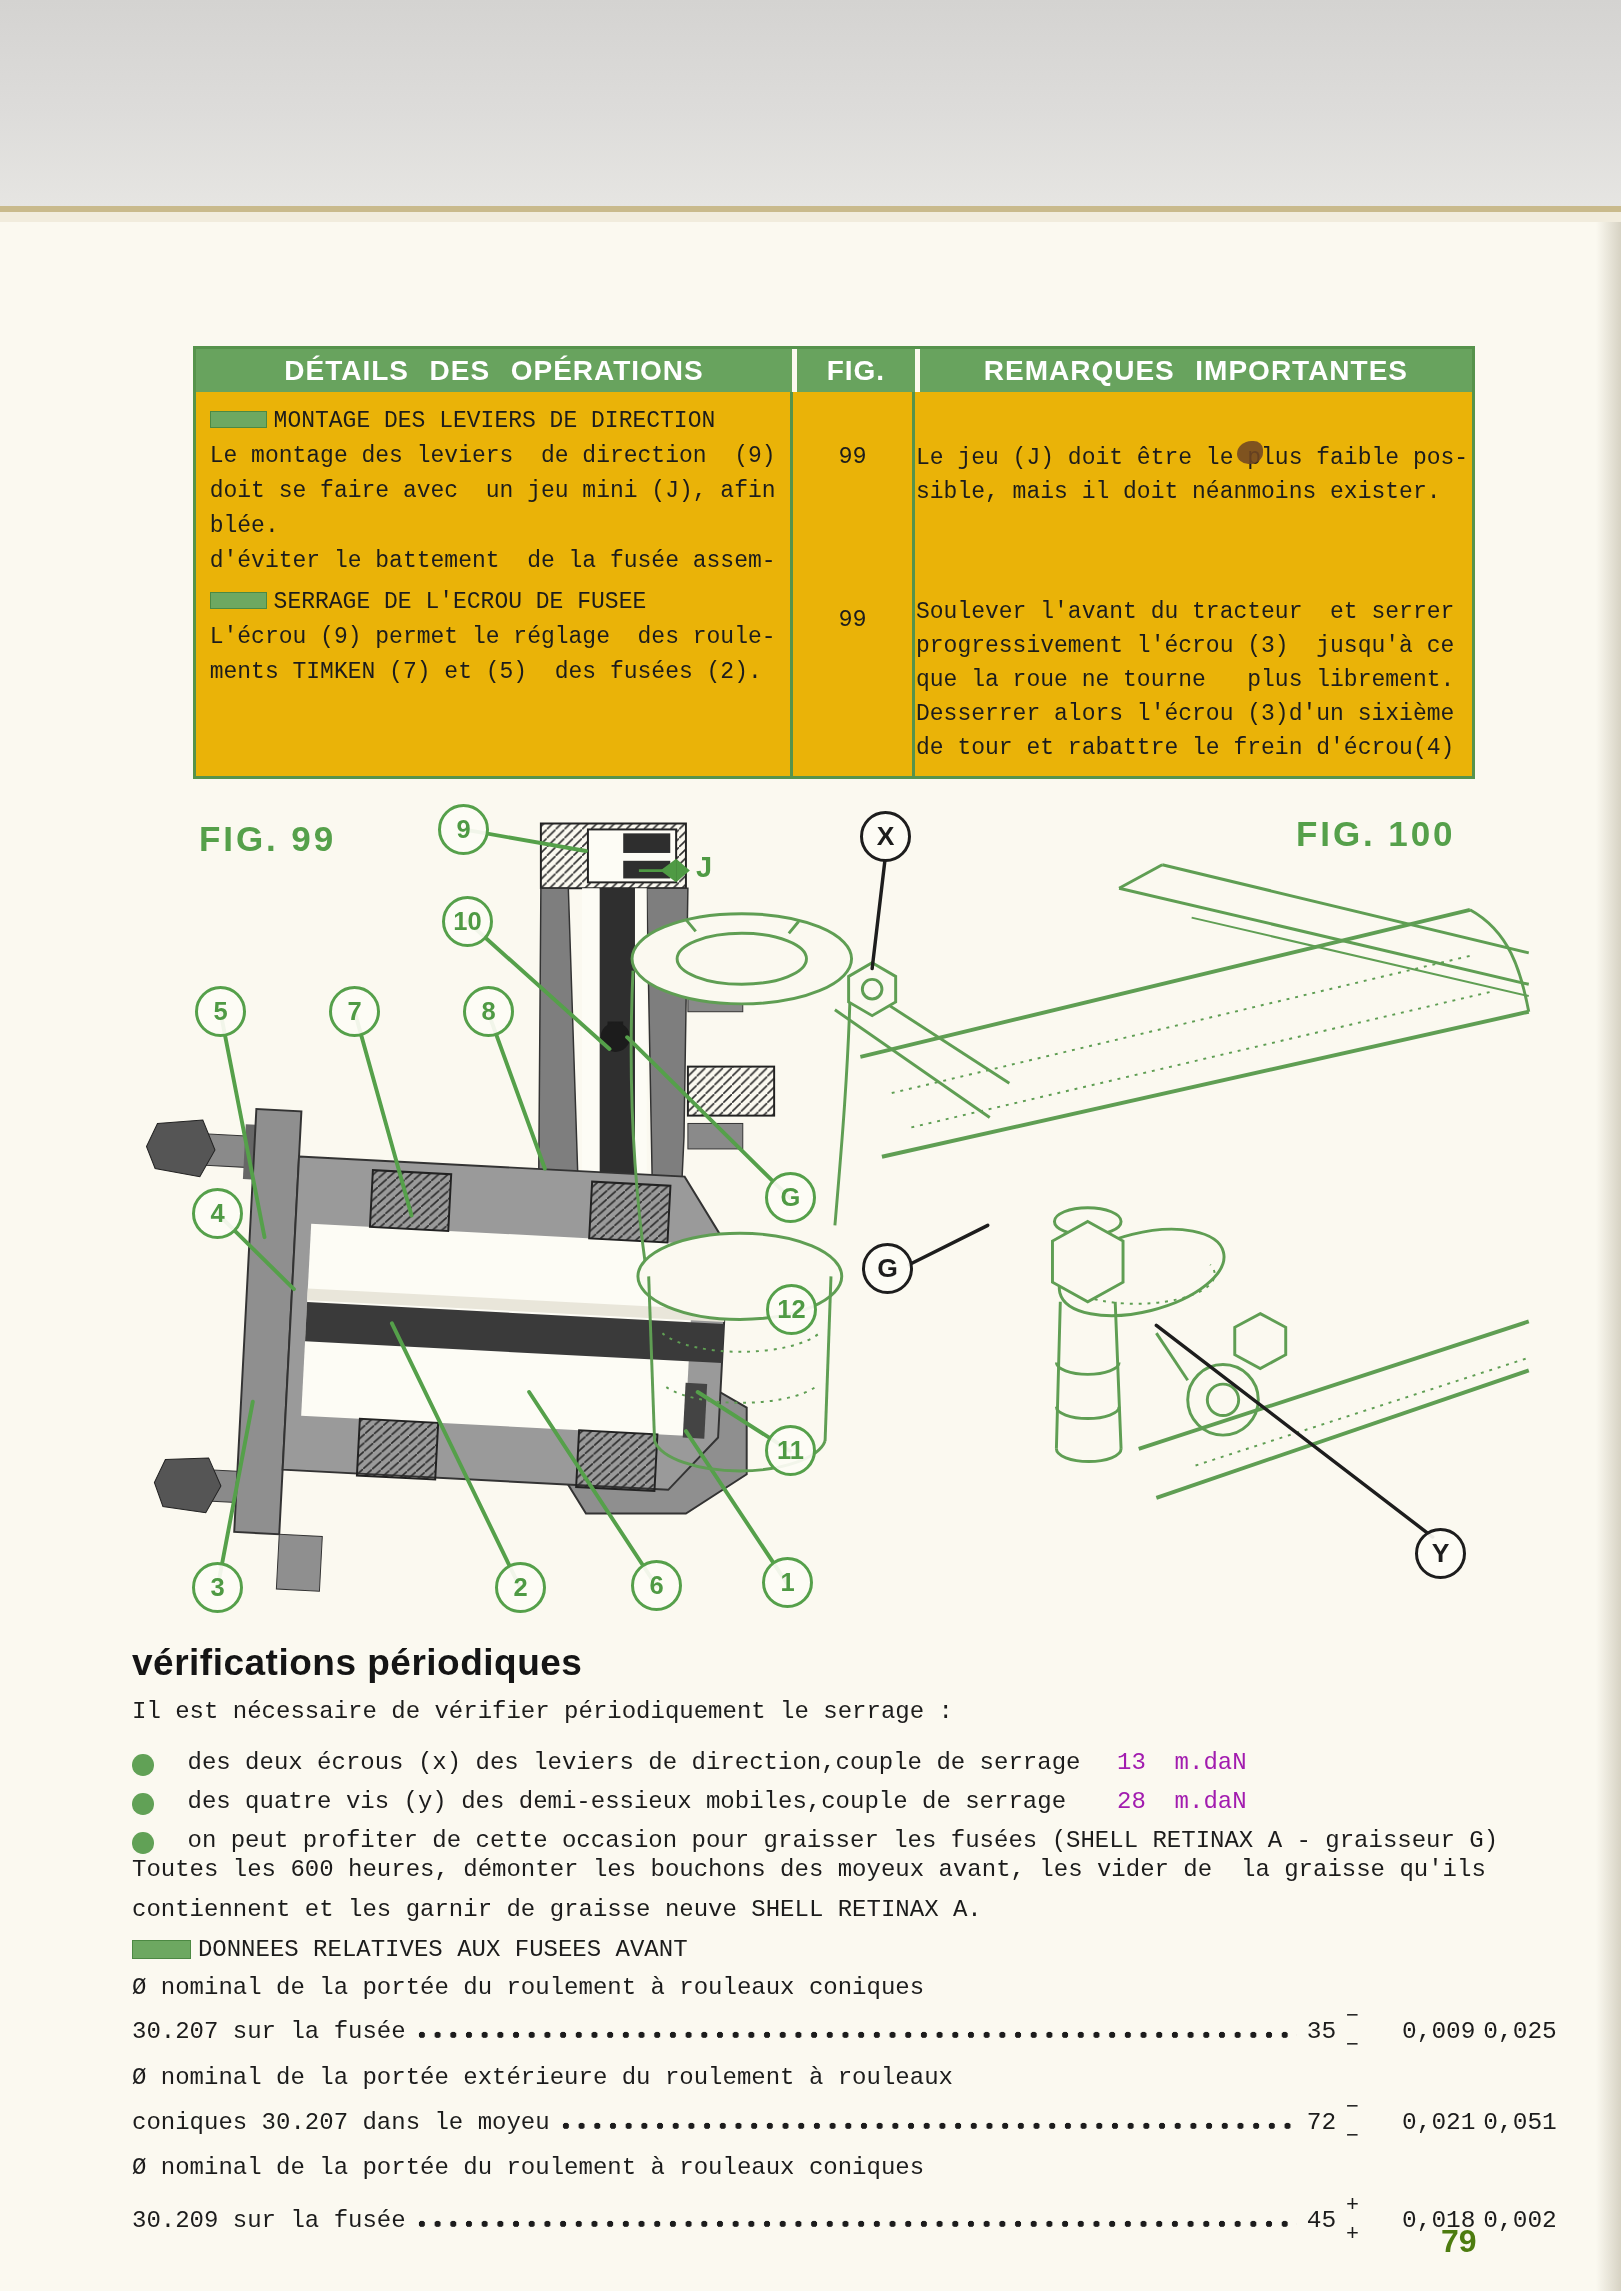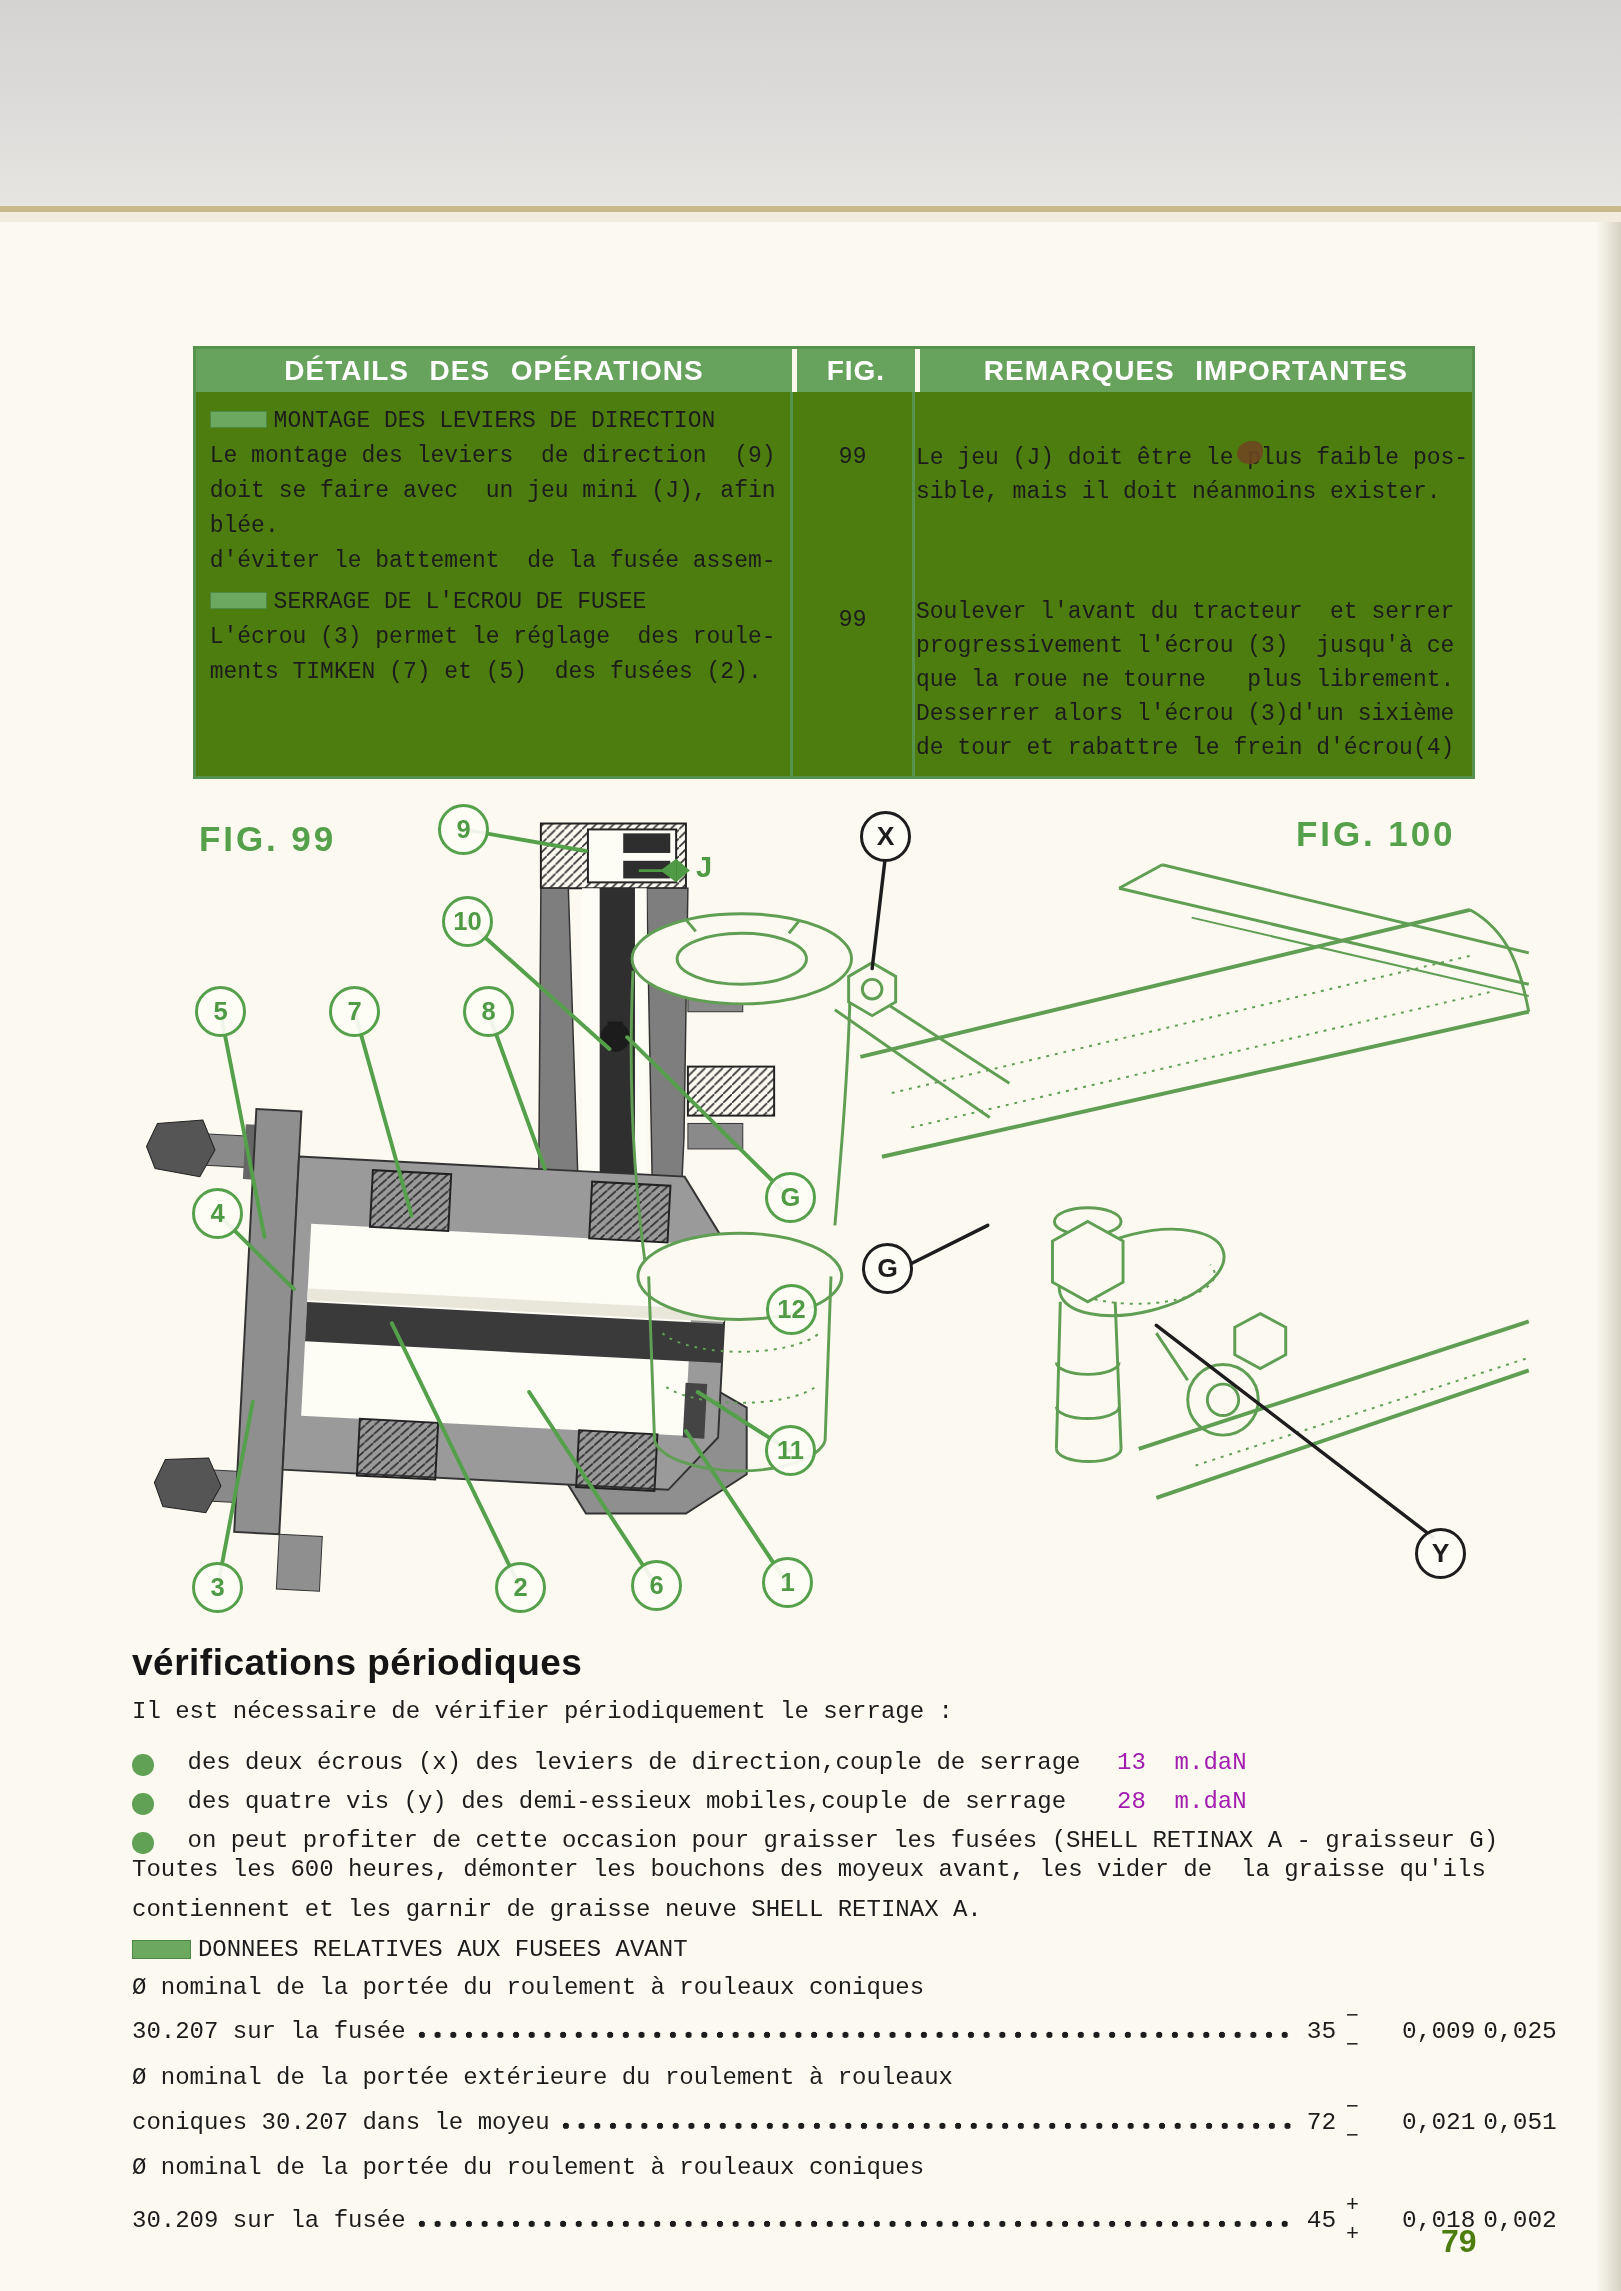--- a/index.html
+++ b/index.html
@@ -6,21 +6,21 @@
   .page{position:relative;width:1621px;height:2292px;background:#fbf9f0;overflow:hidden;
         font-family:"Liberation Mono",monospace;color:#1c1c1c;}
   
   .scan-top{position:absolute;left:0;top:0;width:1621px;height:206px;
             background:linear-gradient(180deg,#d4d3d1 0%,#dddcda 55%,#e6e5e2 100%);}
   .scan-tan{position:absolute;left:0;top:206px;width:1621px;height:5.9px;background:#c9ba8c;}
   .scan-tan2{position:absolute;left:0;top:212px;width:1621px;height:9.8px;background:#f1ecdd;}
   .scan-right{position:absolute;right:0;top:222px;width:25.5px;height:2070px;
               background:linear-gradient(90deg,rgba(0,0,0,0) 0%,rgba(120,110,80,.28) 100%);}
   
-  .opstable{position:absolute;left:193px;top:346px;width:1276px;border:3.9px solid #56934c;background:#4d7c0f;}
+  .opstable{position:absolute;left:193px;top:346px;width:1276px;border:3.9px solid #56934c;background:#eab308;}
   .thead{display:flex;height:43px;background:#fbf9f0;}
   .th{background:#68a35e;color:#fff;font-family:"Liberation Sans",sans-serif;font-weight:bold;
       font-size:28px;letter-spacing:1px;word-spacing:11.8px;display:flex;align-items:center;justify-content:center;}
   .th1{width:596px;}.th2{width:118px;margin-left:4.9px;}.th3{flex:1;margin-left:4.9px;}
   .tbody{display:flex;height:384px;}
   .bcol1{width:597px;border-right:3.9px solid #56934c;padding-left:13.7px;box-sizing:border-box;}
   .bcol2{width:119px;border-right:3.9px solid #56934c;position:relative;}
   .bcol3{flex:1;padding-left:1px;box-sizing:border-box;}
   .tline,.rline{font-size:23px;line-height:35px;white-space:pre;}
   .rline{line-height:34px;}
@@ -83,21 +83,21 @@
       <div class="th th3">REMARQUES  IMPORTANTES</div>
     </div>
     <div class="tbody">
       <div class="bcol1">
         <div class="sec-title mt12"><span class="chip"></span><span>MONTAGE DES LEVIERS DE DIRECTION</span></div>
         <div class="tline">Le montage des leviers  de direction  (9)</div>
         <div class="tline">doit se faire avec  un jeu mini (J), afin</div>
         <div class="tline">blée.</div>
         <div class="tline">d'éviter le battement  de la fusée assem-</div>
         <div class="sec-title mt6"><span class="chip"></span><span>SERRAGE DE L'ECROU DE FUSEE</span></div>
-        <div class="tline">L'écrou (3) permet le réglage  des roule-</div>
+        <div class="tline">L'écrou (9) permet le réglage  des roule-</div>
         <div class="tline">ments TIMKEN (7) et (5)  des fusées (2).</div>
       </div>
       <div class="bcol2">
         <div class="fig-val" style="top:51px;">99</div>
         <div class="fig-val" style="top:214px;">99</div>
       </div>
       <div class="bcol3">
         <div class="rline" style="margin-top:49px;">Le jeu (J) doit être le plus faible pos-</div>
         <div class="rline">sible, mais il doit néanmoins exister.</div>
         <div class="rline" style="margin-top:86px;">Soulever l'avant du tracteur  et serrer</div>

